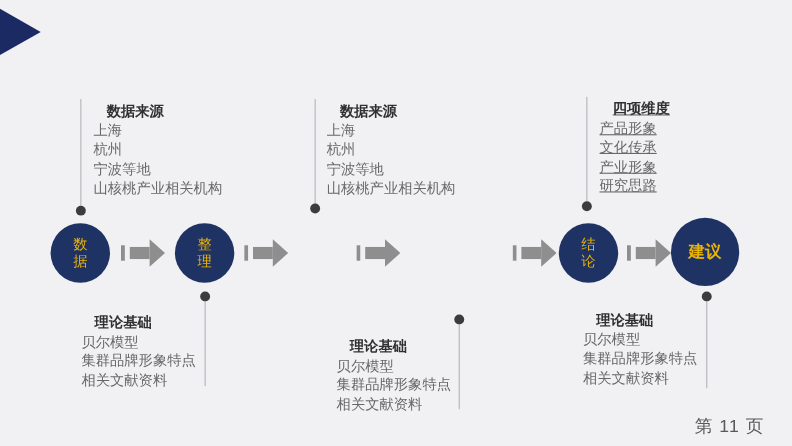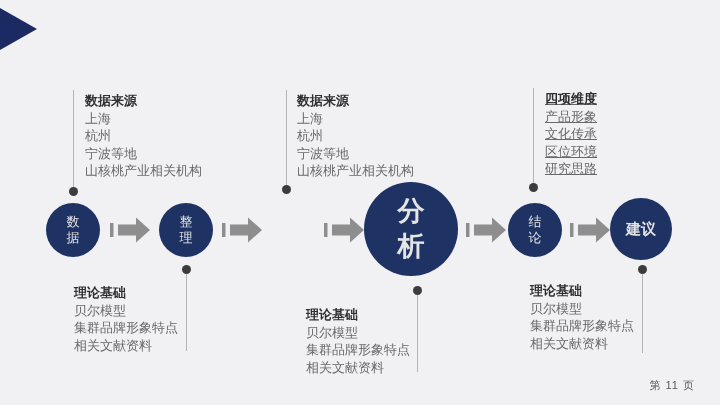--- a/index.html
+++ b/index.html
@@ -20,21 +20,21 @@
   .title-marker{position:absolute;left:0;top:5px;width:38px;height:46px;}
   .slide-title{
     position:absolute;left:42px;top:18px;
     font-size:22px;font-weight:bold;color:var(--title-navy);
     letter-spacing:1.5px;
   }
 
   
   .circle{
     position:absolute;border-radius:50%;
-    background:var(--accent-navy);color:#e5e5e5;
+    background:var(--accent-navy);color:#eab308;
     display:flex;align-items:center;justify-content:center;
     text-align:right;
   }
   .circle .vert{display:inline-block;width:1em;word-break:break-all;line-height:1.25;}
   .c1{left:46px;top:203px;width:54px;height:54px;font-size:13px;}
   .c2{left:159px;top:203px;width:54px;height:54px;font-size:13px;font-family:Liberation Serif, serif;}
   .c3{left:262px;top:203px;width:54px;height:54px;font-size:13px;}
   .c4{left:364px;top:182px;width:94px;height:94px;font-size:27px;font-weight:bold;}
   .c4 .vert{line-height:1.3;}
   .c5{left:508px;top:203px;width:54px;height:54px;font-size:13px;}
@@ -50,32 +50,32 @@
   .dot{position:absolute;width:9px;height:9px;border-radius:50%;background:var(--dot-gray);}
   .t1-line{left:73px;top:90px;height:97px;}   .t1-dot{left:69px;top:187px;}
   .t2-line{left:286px;top:90px;height:95px;}  .t2-dot{left:282px;top:185px;}
   .t3-line{left:533px;top:88px;height:95px;}  .t3-dot{left:529px;top:183px;}
   .b1-dot{left:182px;top:265px;} .b1-line{left:186px;top:274px;height:77px;}
   .b2-dot{left:413px;top:286px;} .b2-line{left:417px;top:295px;height:77px;}
   .b3-dot{left:638px;top:265px;} .b3-line{left:642px;top:274px;height:79px;}
 
   
   .note{position:absolute;font-size:13px;line-height:17.5px;color:var(--note-text);}
-  .note .note-title{font-weight:bold;color:var(--note-title);}
+  .note .note-title{font-weight:bold;color:var(--note-title);margin-left:12px;}
   .note-right{}
   .n1{left:85px;top:92px;}
   .n2{left:297px;top:92px;}
   .n3{left:545px;top:90px;text-decoration:underline;}
   .n4{right:542px;top:284px;}
   .n5{right:310px;top:306px;}
   .n6{right:86px;top:282px;}
 
   .page-number{
     position:absolute;right:25px;top:378px;
-    font-size:11px;color:var(--page-text);letter-spacing:1px;
+    font-size:16px;color:var(--page-text);letter-spacing:1px;
   }
 </style>
 </head>
 <body>
 
 <div class="slide">
 
   <svg class="title-marker" viewBox="0 0 38 46">
     <polygon points="0,3 0,45 37,24" fill="#1B2A63"></polygon>
   </svg>
@@ -105,21 +105,21 @@
     <div class="note-title">数据来源</div>
     <div class="note-item">上海</div>
     <div class="note-item">杭州</div>
     <div class="note-item">宁波等地</div>
     <div class="note-item">山核桃产业相关机构</div>
   </div>
   <div class="note n3">
     <div class="note-title">四项维度</div>
     <div class="note-item">产品形象</div>
     <div class="note-item">文化传承</div>
-    <div class="note-item">区位环境</div>
+    <div class="note-item">产业形象</div>
     <div class="note-item">研究思路</div>
   </div>
 
   <div class="note note-right n4">
     <div class="note-title">理论基础</div>
     <div class="note-item">贝尔模型</div>
     <div class="note-item">集群品牌形象特点</div>
     <div class="note-item">相关文献资料</div>
   </div>
   <div class="note note-right n5">
@@ -134,23 +134,20 @@
     <div class="note-item">集群品牌形象特点</div>
     <div class="note-item">相关文献资料</div>
   </div>
 
   <div class="circle c1">
     <span class="vert">数据</span>
   </div>
   <div class="circle c2">
     <span class="vert">整理</span>
   </div>
-  <div class="circle c4">
-    <span class="vert">分析</span>
-  </div>
   <div class="circle c6">
     <span>建议</span>
   </div>
   <div class="circle c5">
     <span class="vert">结论</span>
   </div>
 
   <div class="arrow a1">
     <svg viewBox="0 0 40 26">
         <g fill="#8E8E8E">

